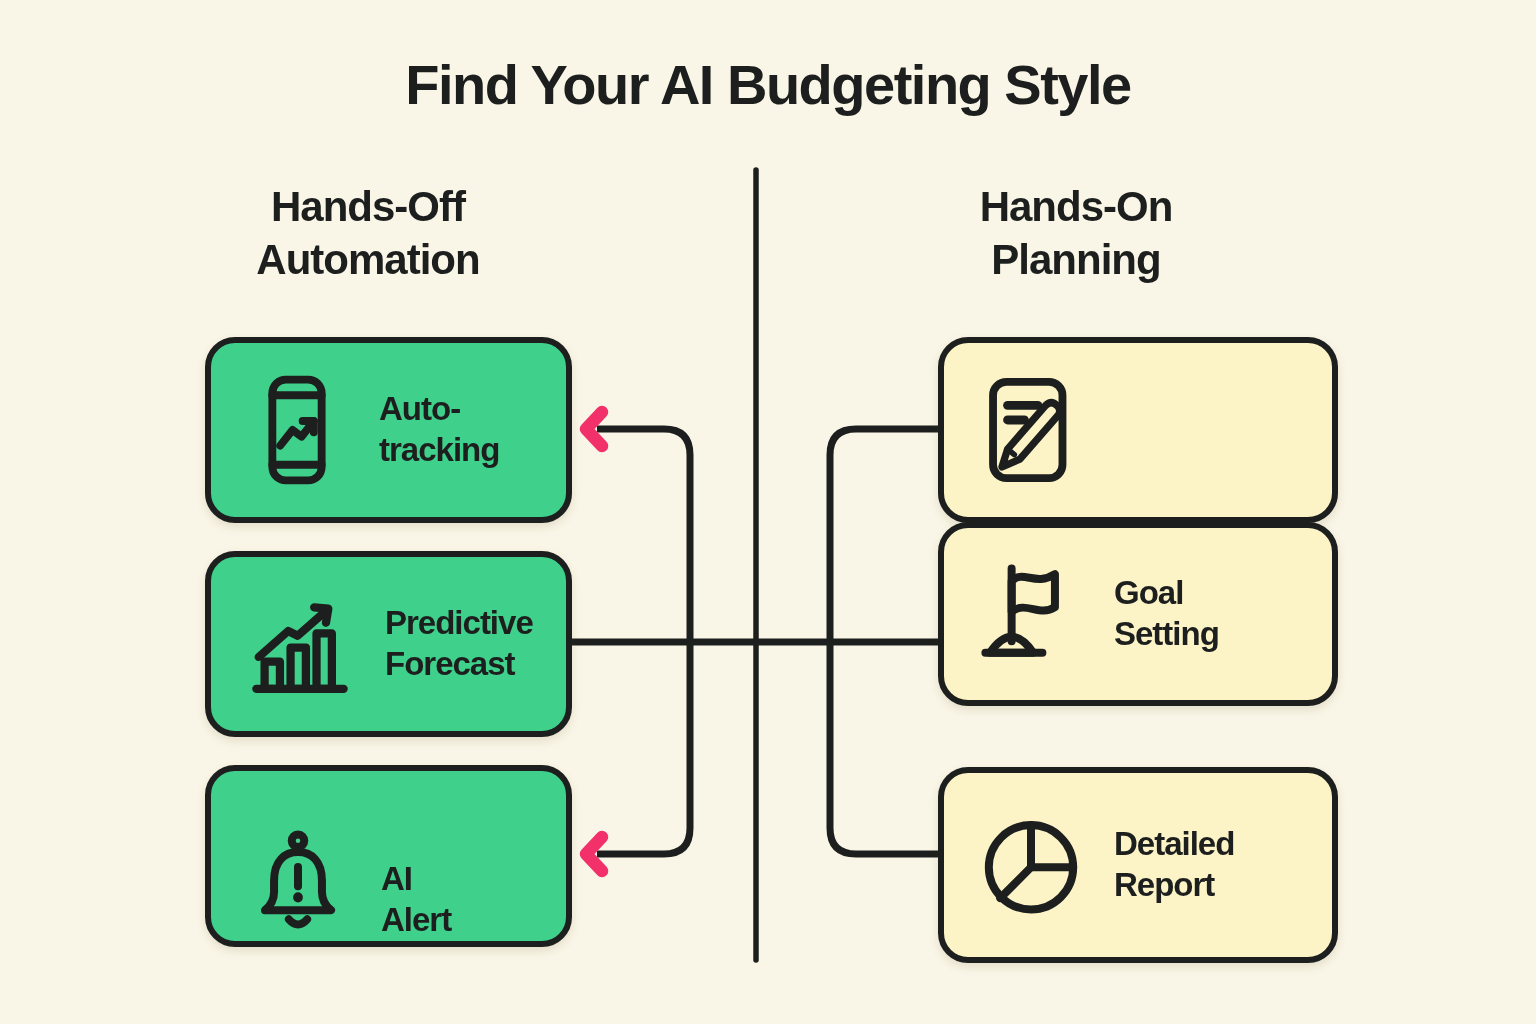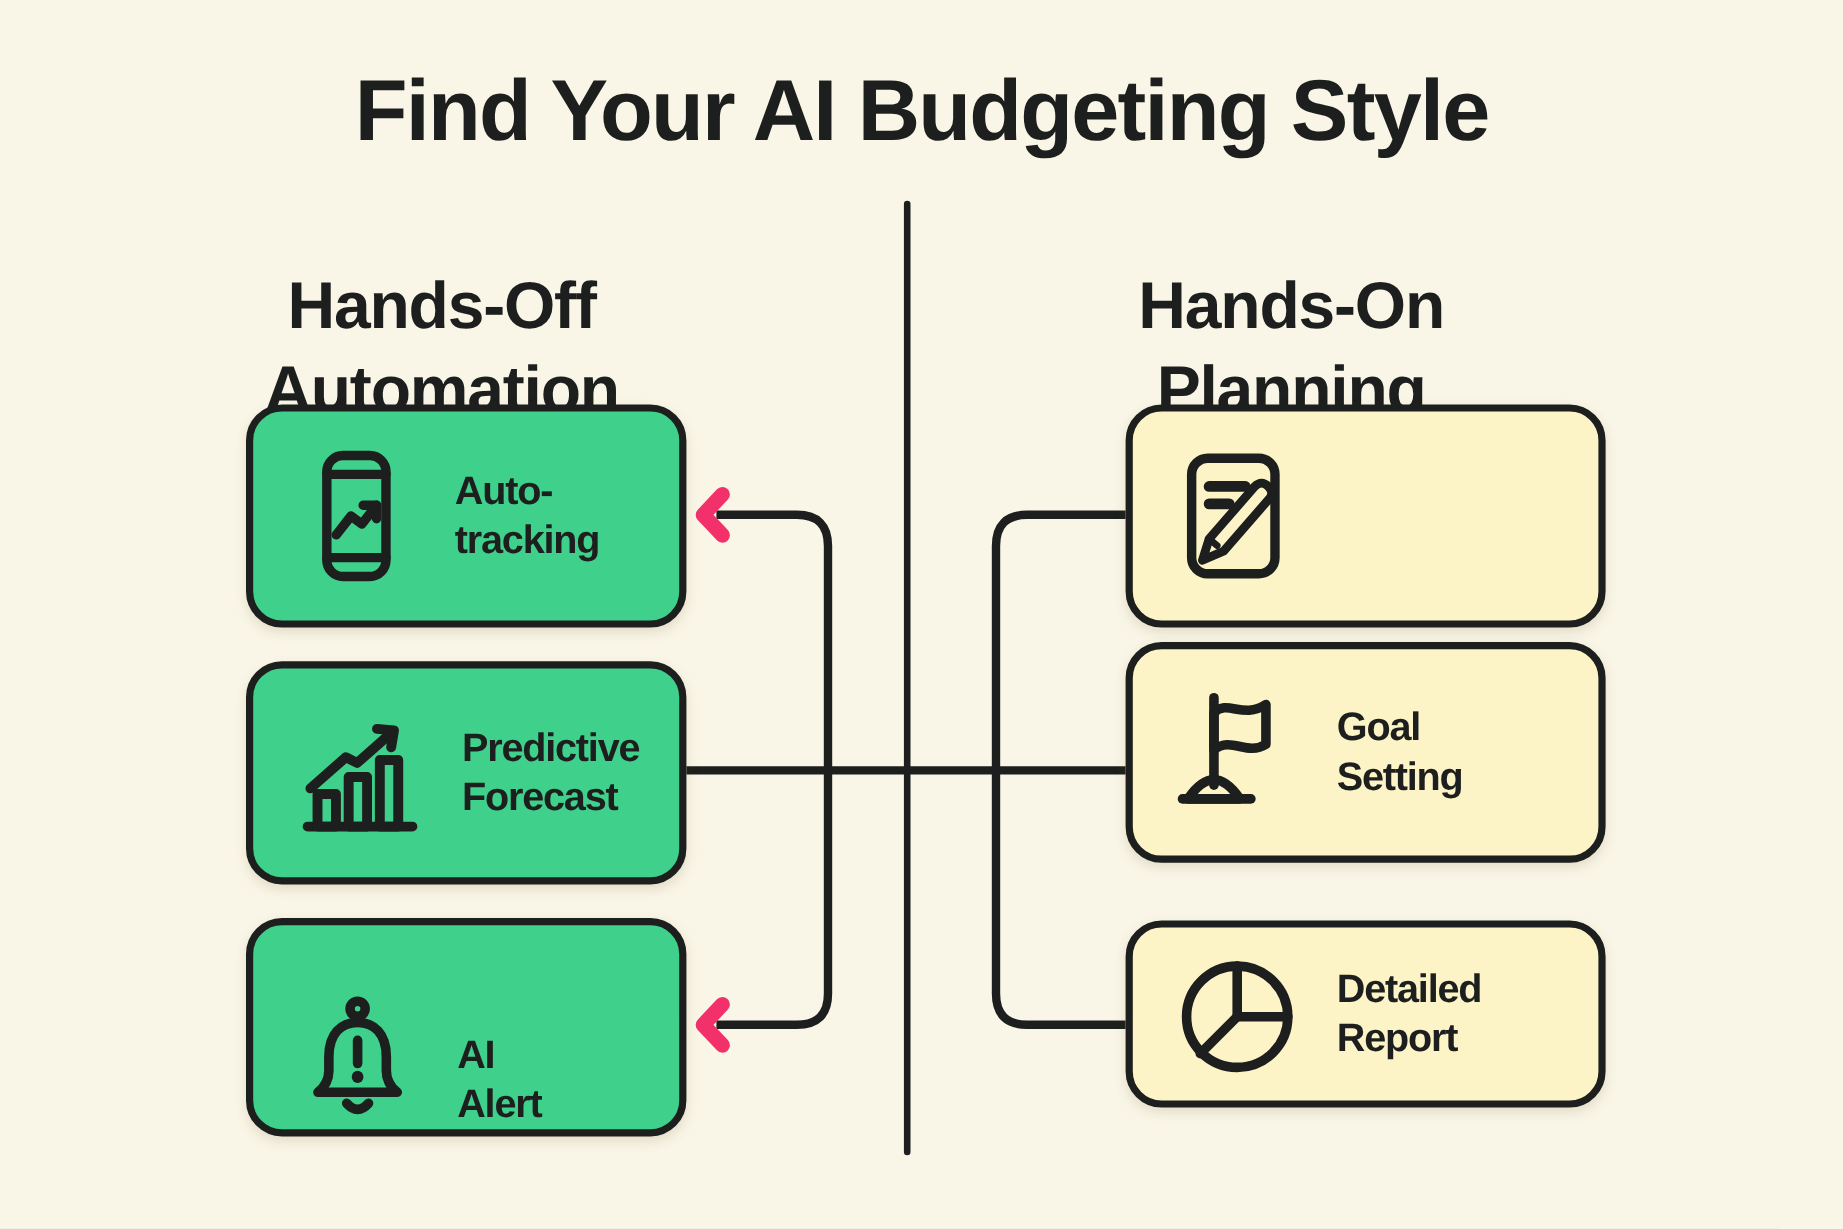--- a/index.html
+++ b/index.html
@@ -7,47 +7,47 @@
     position:relative;
     width:1536px;height:1024px;
     background:#FAF6E7;
     overflow:hidden;
     font-family:"Liberation Sans", sans-serif;
     color:#1D1F1E;
   }
   .title{
     position:absolute;top:52px;left:0;width:100%;
     margin:0;text-align:center;
-    font-size:72px;font-weight:700;letter-spacing:-1.5px;
+    font-size:56px;font-weight:700;letter-spacing:-1.5px;
     color:#1D1F1E;
   }
   .col-header{
     position:absolute;top:180px;width:480px;
     text-align:center;white-space:pre-line;
-    font-size:55px;font-weight:700;line-height:1.27;letter-spacing:-1px;margin-top:40px;
+    font-size:42px;font-weight:700;line-height:1.27;letter-spacing:-1px;
   }
   .col-header.left{left:128px;}
   .col-header.right{left:836px;}
   .wires{position:absolute;left:0;top:0;}
   .card{
     position:absolute;
     display:flex;align-items:center;
     border:6px solid #1D1F1E;border-radius:30px;
     box-sizing:border-box;
     padding:0 12px 0 30px;gap:26px;
     box-shadow:0 4px 10px rgba(90,75,25,0.14);
   }
   .card.green{background:#3FD08C;}
   .card.yellow{background:#FCF3C6;}
   .pos-l1{left:205px;top:337px;width:367px;height:186px;}
   .pos-l2{left:205px;top:551px;width:367px;height:186px;}
   .pos-l3{left:205px;top:765px;width:367px;height:182px;align-items:flex-end;}
   .pos-r1{left:938px;top:337px;width:400px;height:186px;}
-  .pos-r2{left:938px;top:535px;width:400px;height:184px;}
-  .pos-r3{left:938px;top:767px;width:400px;height:156px;}
+  .pos-r2{left:938px;top:522px;width:400px;height:184px;}
+  .pos-r3{left:938px;top:767px;width:400px;height:196px;}
   .icon{flex:0 0 auto;display:block;line-height:0;}
   .icon svg{display:block;}
   .ico{stroke:#1D1F1E;fill:none;stroke-width:7;stroke-linecap:round;stroke-linejoin:round;}
   .label{
     flex:1 1 auto;min-width:0;
     white-space:pre-line;
     font-size:33px;font-weight:700;line-height:1.24;letter-spacing:-1px;
     color:#1D1F1E;
   }
 </style>

